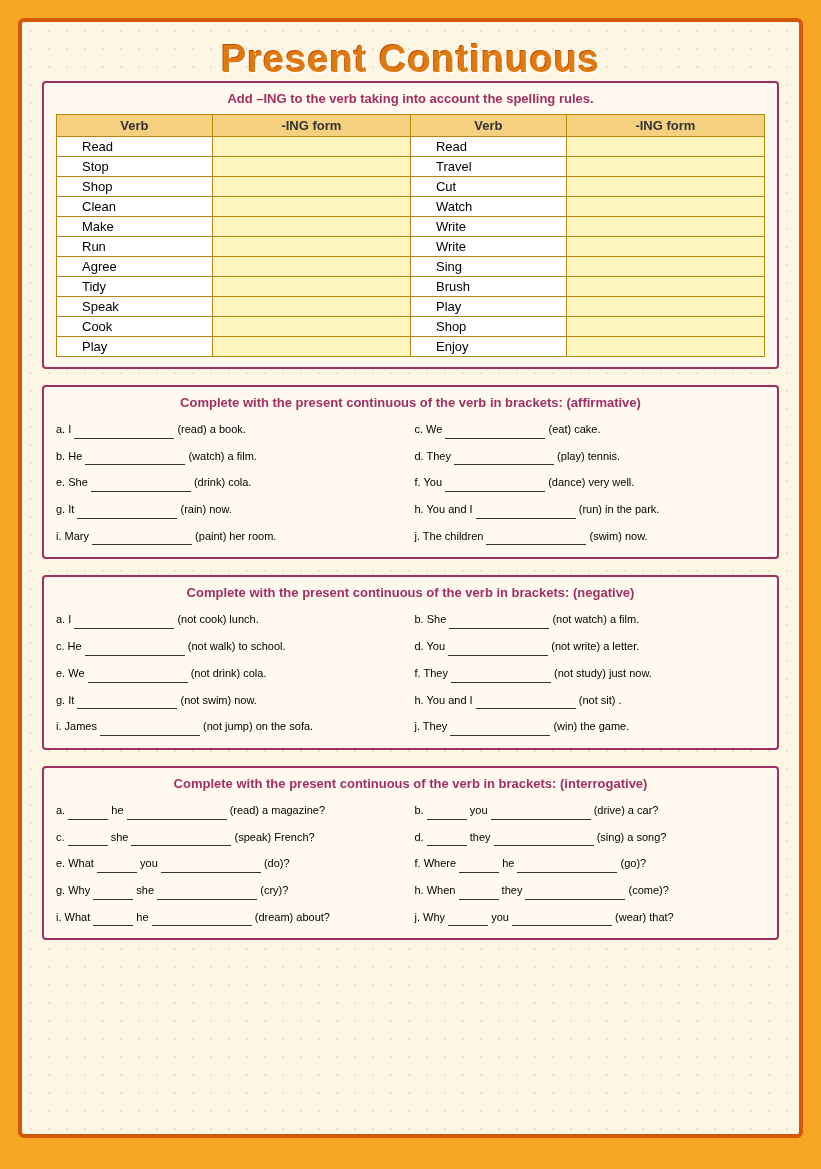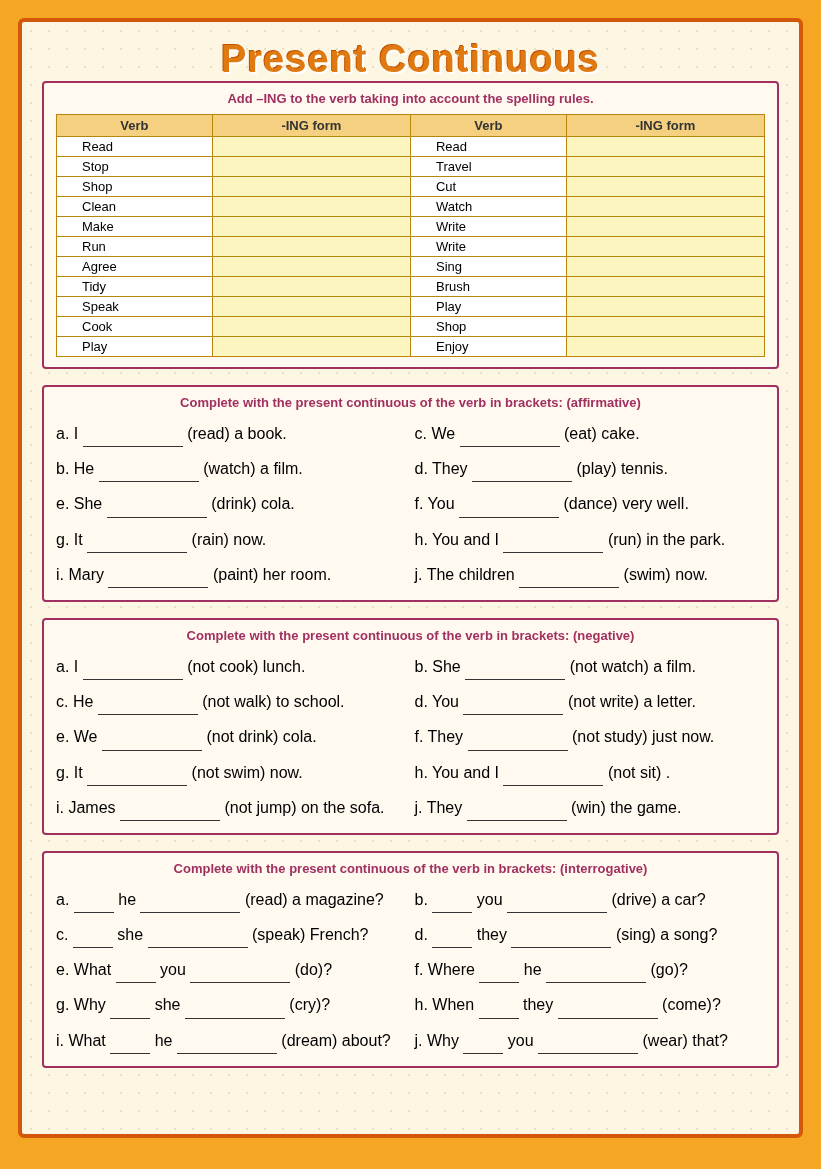--- a/index.html
+++ b/index.html
@@ -67,21 +67,21 @@
       background: #fdf5c0;
     }
     .verb-table .col-verb { width: 22%; }
     .verb-table .col-ing { width: 28%; }
 
     
     .exercise-grid {
       display: grid;
       grid-template-columns: 1fr 1fr;
       gap: 4px 8px;
-      font-size: 16px;
+      font-size: 11px;
     }
     .exercise-line {
       padding: 2px 0;
       line-height: 1.7;
       white-space: nowrap;
     }
     .blank {
       display: inline-block;
       border-bottom: 1px solid #333;
       min-width: 100px;

